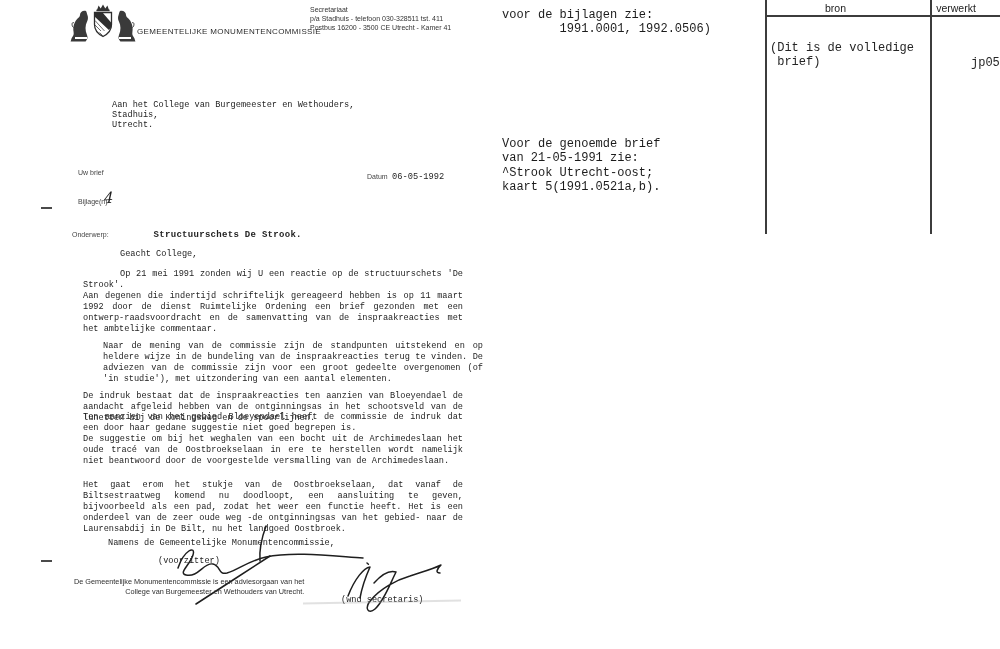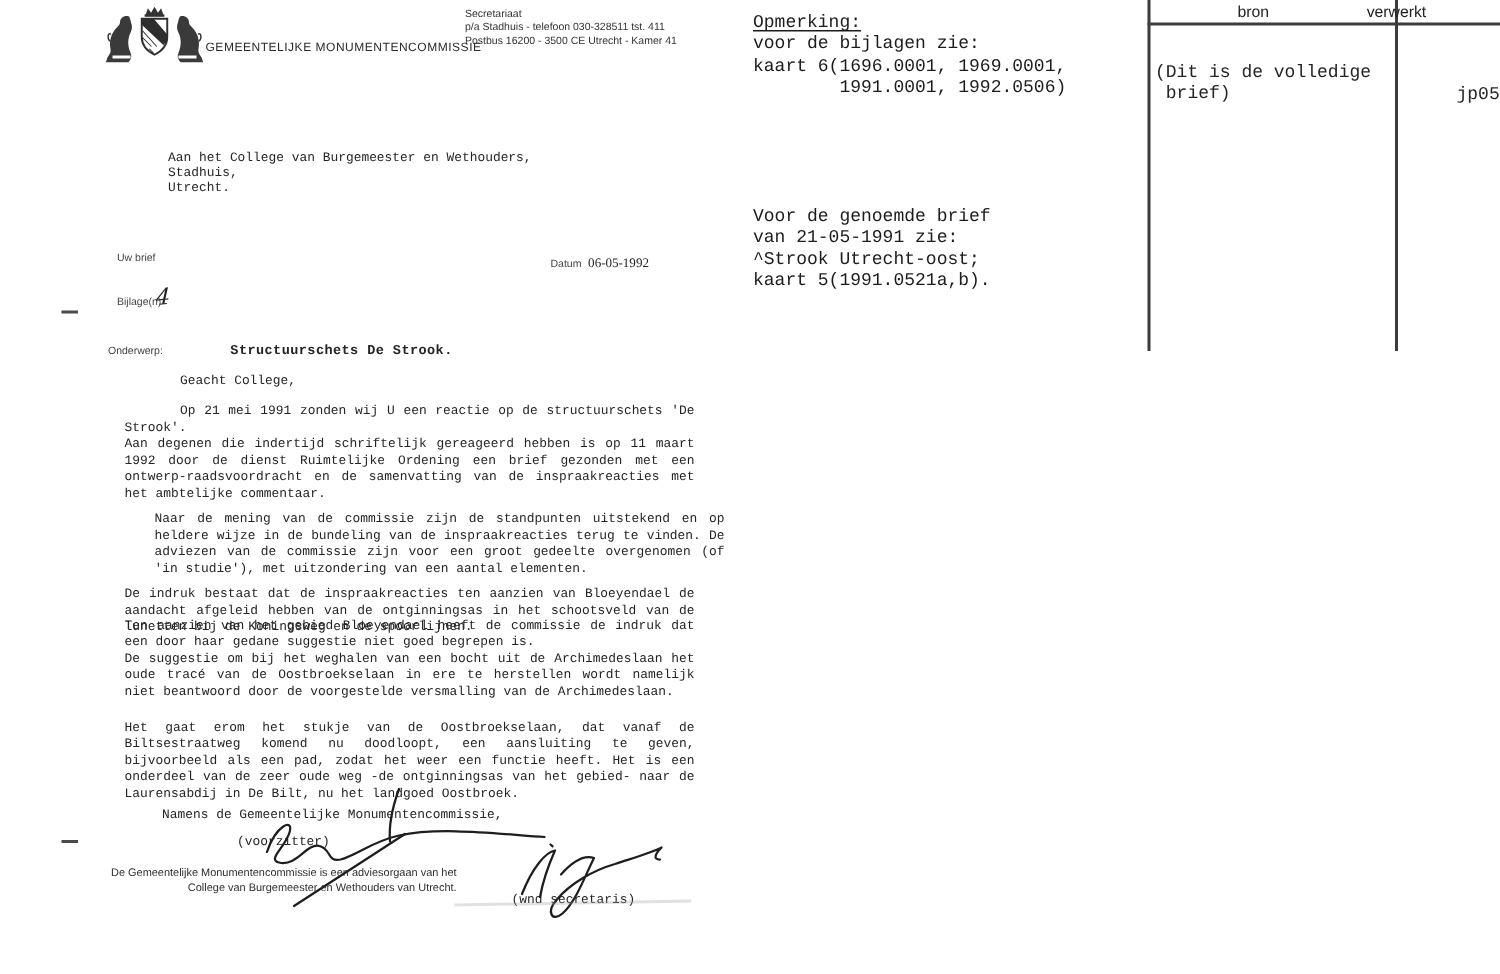--- a/index.html
+++ b/index.html
@@ -25,21 +25,21 @@
 
   
   .vline{width:1.6px;background:#3c3c3c;top:0;height:234px;}
   .hline{height:1.6px;background:#3c3c3c;top:15px;left:765px;width:235px;}
   .th{top:2px;font-size:10.5px;color:#222;text-align:center;}
   .cell{font-size:12px;line-height:14.4px;margin-top:22px;}
 
   
   .recipient{left:112px;top:100px;font-size:8.6px;line-height:10.2px;}
   .field-label{font-size:7px;color:#444;}
-  .field-value{font-size:8.7px;font-family:Liberation Serif, serif;}
+  .field-value{font-size:8.7px;}
   .subject-value{font-size:9px;font-weight:bold;letter-spacing:.3px;margin-left:45px;}
   .hand4{left:104px;top:189px;font-family:"DejaVu Serif",serif;font-style:italic;
          font-size:15px;color:#222;transform:rotate(-6deg) skewX(-8deg);}
 
   .fold-dash{width:11px;height:1.6px;background:#4a4a4a;left:41px;}
 
   
   .seg{font-family:"Liberation Mono","DejaVu Sans Mono",monospace;
        font-size:8.6px;line-height:11px;color:#242424;text-align:justify;}
   .para{left:83px;width:380px;}
@@ -75,39 +75,37 @@
 
 <div class="abs sans org-name">GEMEENTELIJKE MONUMENTENCOMMISSIE</div>
 
 <div class="abs sans secretariat">
   <div>Secretariaat</div>
   <div>p/a Stadhuis - telefoon 030-328511 tst. 411</div>
   <div>Postbus 16200 - 3500 CE Utrecht - Kamer 41</div>
 </div>
 
 <div class="abs mono tw opmerking">
-  <div class="title">Opmerking:</div>
   <div class="pre">voor de bijlagen zie:</div>
-  <div class="pre">kaart 6(1696.0001, 1969.0001,</div>
   <div class="pre">        1991.0001, 1992.0506)</div>
 </div>
 
 <div class="abs mono tw reference">
   <div class="pre">Voor de genoemde brief</div>
   <div class="pre">van 21-05-1991 zie:</div>
   <div class="pre">^Strook Utrecht-oost;</div>
   <div class="pre">kaart 5(1991.0521a,b).</div>
 </div>
 
 <div class="abs vline" style="left:765px;"></div>
 <div class="abs vline" style="left:930px;"></div>
 <div class="abs hline"></div>
 
 <div class="abs sans th" style="left:765px;width:141px;">bron</div>
-<div class="abs sans th" style="left:888px;width:86px;">verwerkt</div>
+<div class="abs sans th" style="left:913px;width:86px;">verwerkt</div>
 
 <div class="abs mono cell" style="left:770px;top:19px;">
   <div class="pre">(Dit is de volledige</div>
   <div class="pre"> brief)</div>
 </div>
 <div class="abs mono cell" style="left:971px;top:34px;">jp0592</div>
 
 <div class="abs mono recipient">
   <div>Aan het College van Burgemeester en Wethouders,</div>
   <div>Stadhuis,</div>

